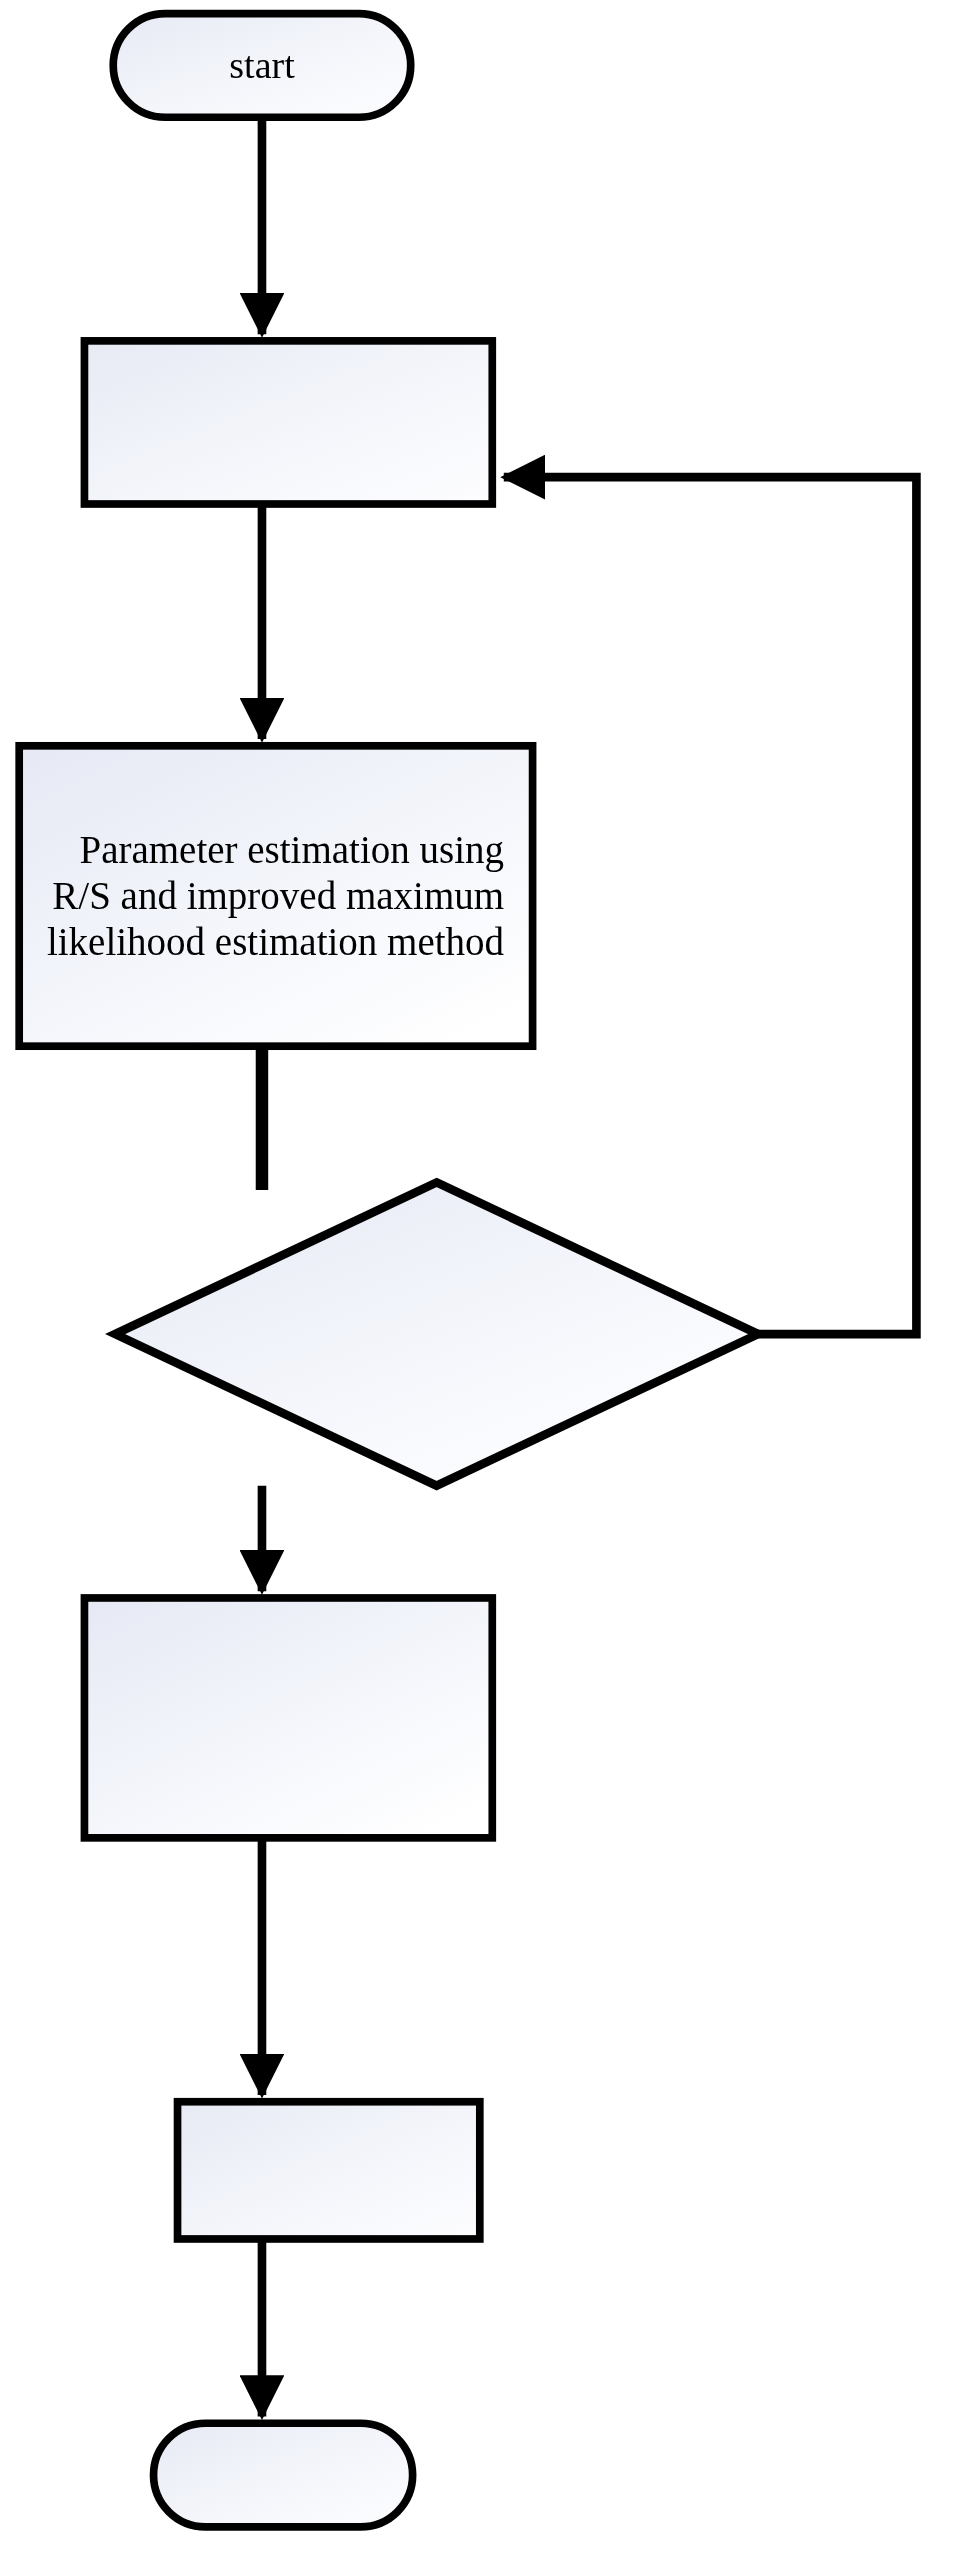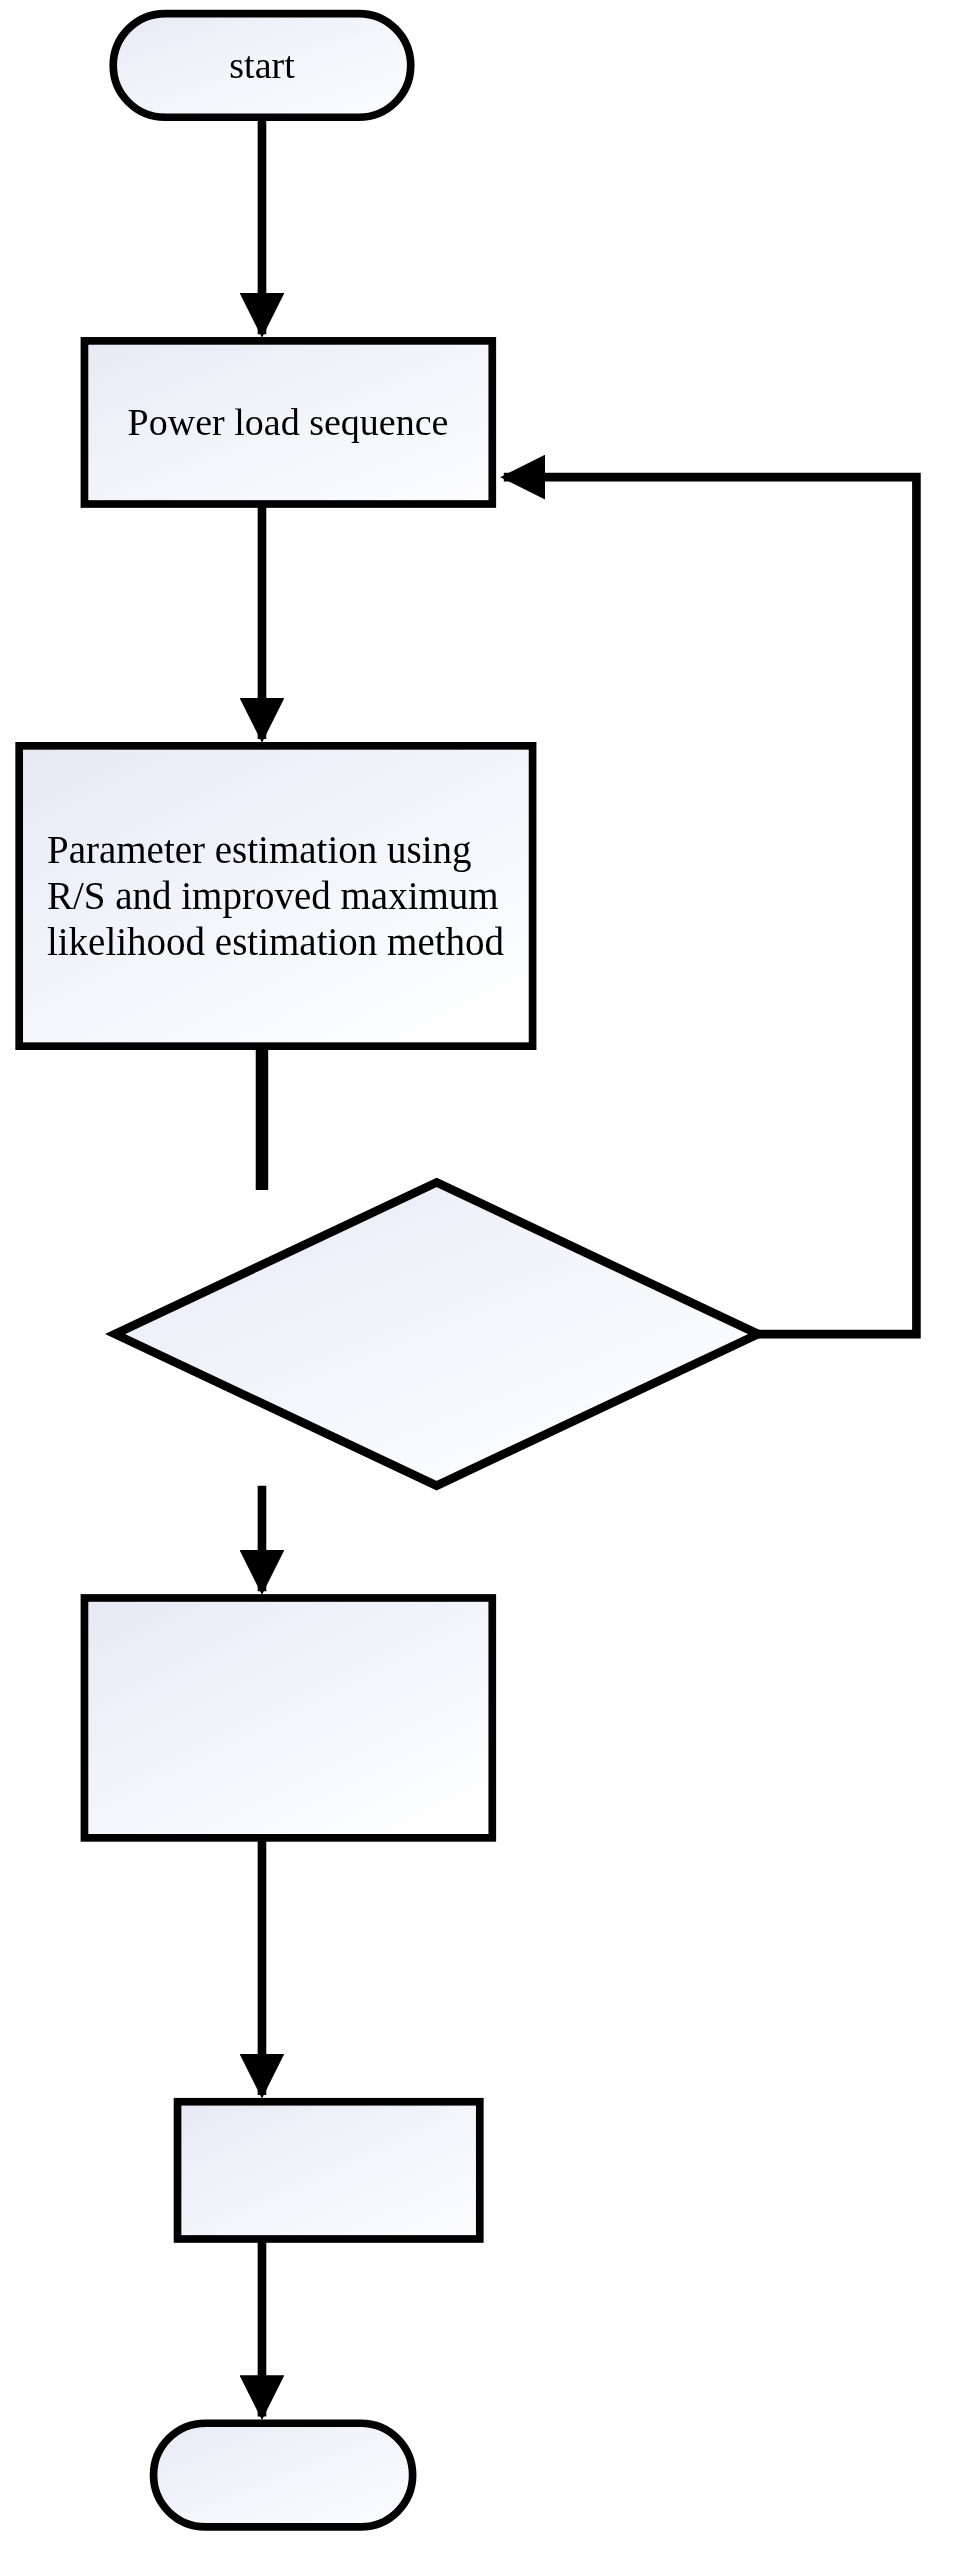--- a/index.html
+++ b/index.html
@@ -23,21 +23,21 @@
     left: 0;
     top: 0;
     width: 974px;
     height: 2576px;
   }
   .node-label {
     position: absolute;
     display: flex;
     align-items: center;
     justify-content: center;
-    text-align: left;
+    text-align: right;
     color: #000000;
     pointer-events: none;
     white-space: pre-line;
     line-height: 1.18;
   }
   .lbl-terminal {
     font-size: 38px;
     font-family: "Liberation Serif", "DejaVu Serif", serif;
   }
   .lbl-process {
@@ -127,21 +127,20 @@
       <rect x="185" y="2190" width="315" height="143" fill="url(#boxFill)" stroke="#000000" stroke-width="8"></rect>
     </g>
 
     <g>
       <rect x="160" y="2525" width="270" height="108" rx="54" ry="54" fill="url(#boxFill)" stroke="#000000" stroke-width="8"></rect>
     </g>
   </svg>
 
   <div class="node-label lbl-terminal" style="left:113px; top:13.4px; width:298px; height:104px;">start</div>
 
-  <div class="node-label lbl-process" style="left:84px; top:341px; width:408px; height:163px;">Power load sequence</div>
 
   <div class="node-label lbl-process-lg" style="left:19px; top:746px; width:513px; height:300px;">Parameter estimation using
 R/S and improved maximum
 likelihood estimation method</div>
 
 
 
 
 
 </div>

